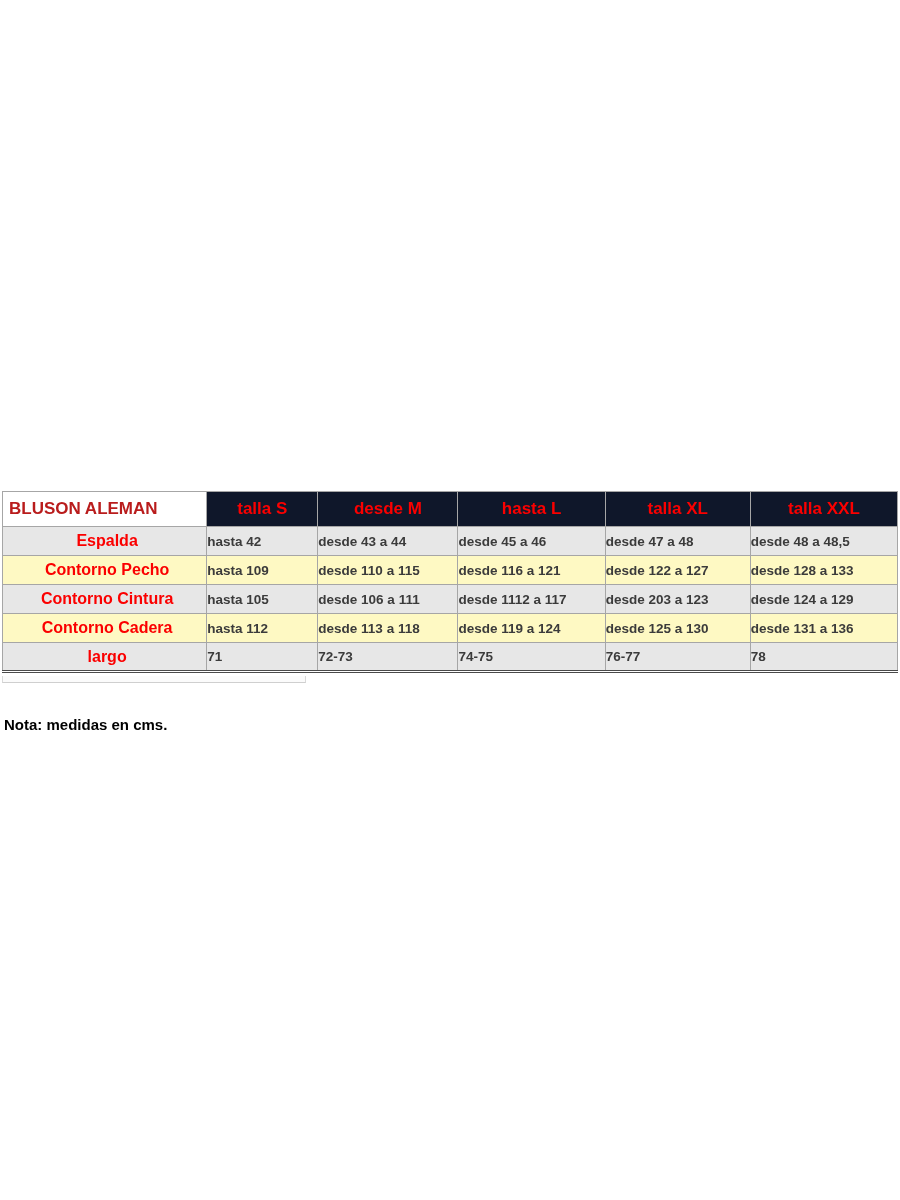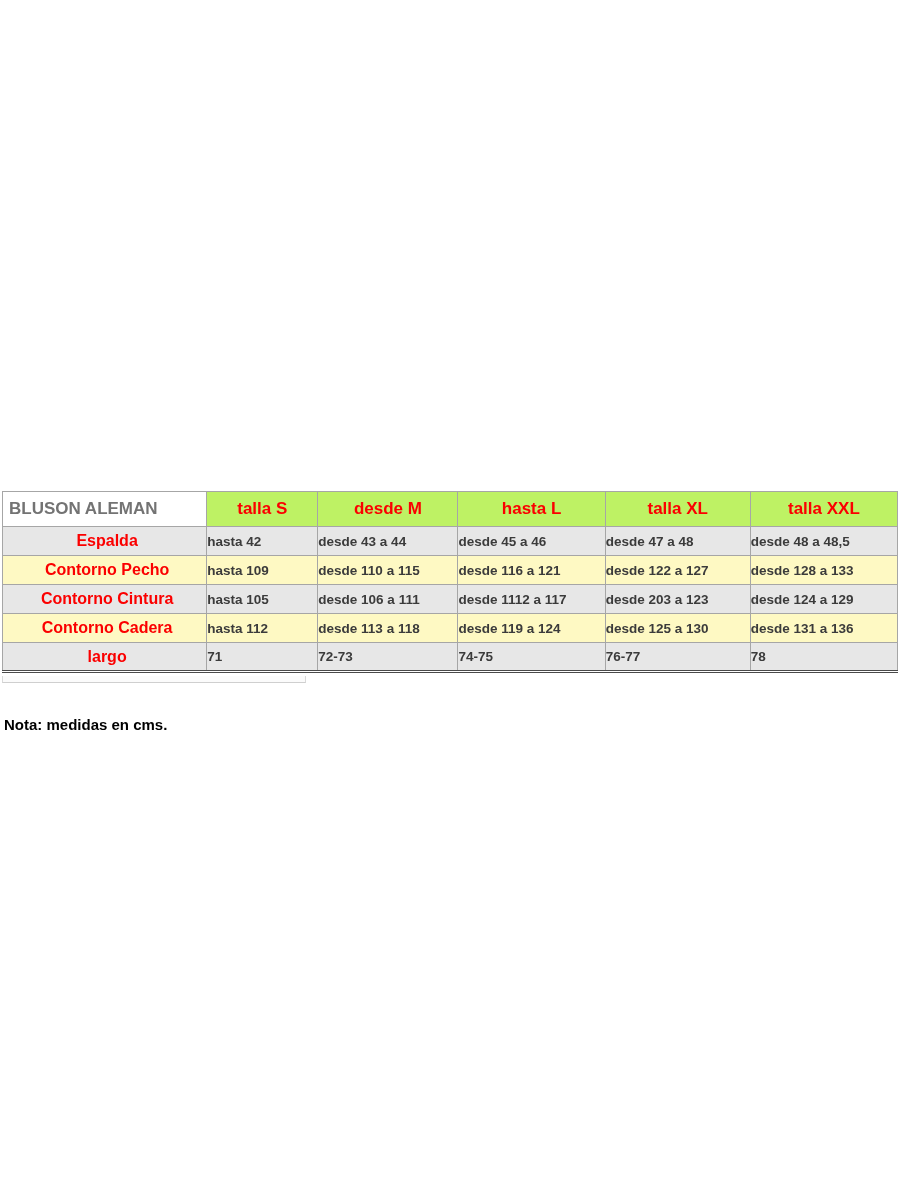--- a/index.html
+++ b/index.html
@@ -30,29 +30,29 @@
     padding: 0;
     vertical-align: middle;
   }
   .size-table thead tr { height: 35px; }
   .size-table tbody tr { height: 29px; }
   .size-table th.title-cell {
     text-align: left;
     padding-left: 6px;
     font-size: 17px;
     font-weight: bold;
-    color: #737373;
+    color: #b91c1c;
     background: #ffffff;
   }
   .size-table th.size-col {
     text-align: center;
     font-size: 17px;
     font-weight: bold;
     color: #fb0000;
-    background: #bef264;
+    background: #0f172a;
     margin-top: 27px;
   }
   .size-table td.row-label {
     text-align: center;
     padding-left: 5px;
     font-size: 16px;
     font-weight: bold;
     color: #fb0000;
   }
   .size-table td.val {

